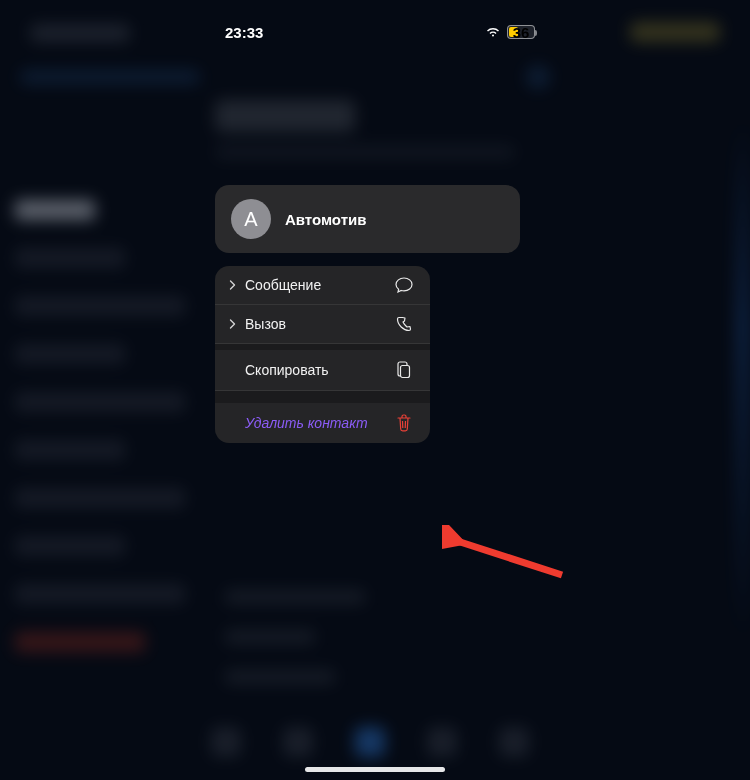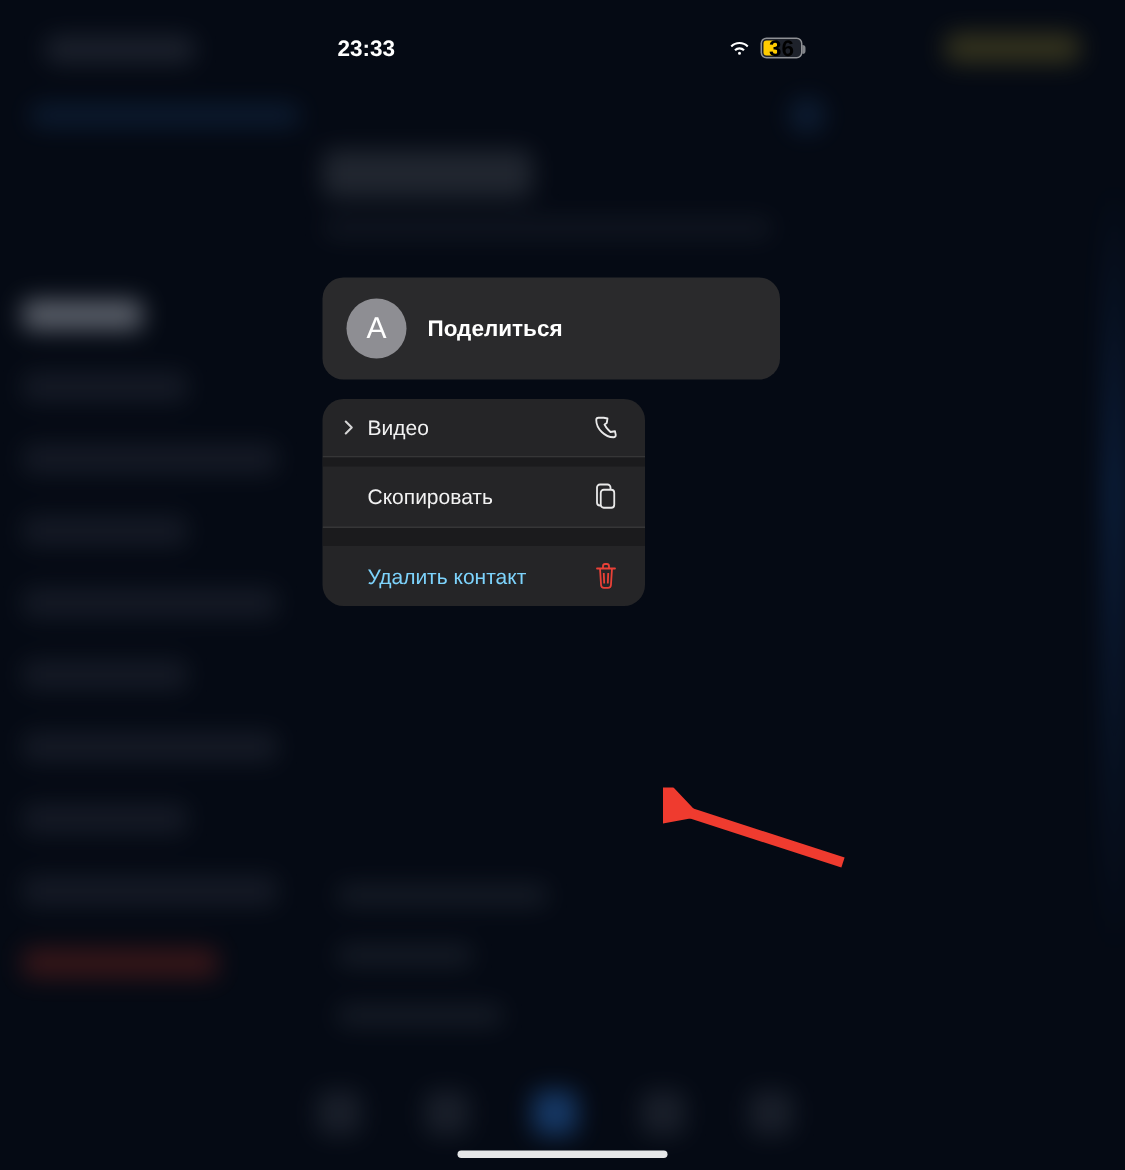--- a/index.html
+++ b/index.html
@@ -126,21 +126,21 @@
       font-size: 14px;
       color: #f2f2f2;
       border-bottom: 0.5px solid rgba(255,255,255,0.08);
       cursor: pointer;
     }
     .menu-item .left { display: flex; align-items: center; gap: 8px; }
     .menu-item.no-chevron .left { padding-left: 18px; justify-content: center; }
     .menu-item .chev { width: 10px; display: flex; justify-content: center; opacity: 0.8; }
     .menu-item .ico { width: 20px; display: flex; justify-content: center; opacity: 0.9; }
     .menu-sep-thick { height: 6px; background: #1b1b1d; }
-    .menu-item.destructive { color: #7dd3fc; }
+    .menu-item.destructive { color: #8b5cf6; font-style: italic; }
     .menu-item.destructive .left { padding-left: 18px; }
     .menu-item.destructive .ico svg path,
     .menu-item.destructive .ico svg rect,
     .menu-item.destructive .ico svg line { stroke: #ff453a; }
     .menu-item:last-child { border-bottom: none; }
     .arrow {
       position: absolute;
       top: 525px; left: 442px;
       width: 130px; height: 60px;
       pointer-events: none;
@@ -207,34 +207,49 @@
         <span class="battery-nub"></span>
       </span>
     </div>
   </div>
 </div>
 
 <div class="contact-card">
   <div class="avatar">
     <span>А</span>
   </div>
-  <div class="contact-name">Поделиться</div>
+  <div class="contact-name">Автомотив</div>
 </div>
 
 <div class="context-menu">
-
 
   <div class="menu-item">
     <div class="left">
       <span class="chev">
         <svg width="7" height="10" viewBox="0 0 7 10">
             <path d="M1.5 1L5.5 5L1.5 9" stroke="#fff" stroke-width="1.4" fill="none" stroke-linecap="round" stroke-linejoin="round"></path>
           </svg>
       </span>
-      <span>Видео</span>
+      <span>Сообщение</span>
+    </div>
+    <span class="ico">
+      <svg width="18" height="16" viewBox="0 0 18 16">
+          <path d="M9 1C4.6 1 1 3.9 1 7.5c0 1.9 1 3.6 2.6 4.8L3 15l3.2-1.5c.9.2 1.8.4 2.8.4 4.4 0 8-2.9 8-6.5S13.4 1 9 1z" stroke="#fff" stroke-width="1.2" fill="none"></path>
+        </svg>
+    </span>
+  </div>
+
+  <div class="menu-item">
+    <div class="left">
+      <span class="chev">
+        <svg width="7" height="10" viewBox="0 0 7 10">
+            <path d="M1.5 1L5.5 5L1.5 9" stroke="#fff" stroke-width="1.4" fill="none" stroke-linecap="round" stroke-linejoin="round"></path>
+          </svg>
+      </span>
+      <span>Вызов</span>
     </div>
     <span class="ico">
       <svg width="16" height="16" viewBox="0 0 16 16">
           <path d="M3 1.5C3 1.5 1.5 1.5 1.5 3c0 6 6 11.5 11.5 11.5 1.5 0 1.5-1.5 1.5-1.5l-.5-2.5-3 .5-1.5-1.5c-1-1-2-2.5-2.5-3.5L8.5 5l.5-3L6.5 1.5 3 1.5z" stroke="#fff" stroke-width="1.2" fill="none" stroke-linejoin="round"></path>
         </svg>
     </span>
   </div>
 
 
 

